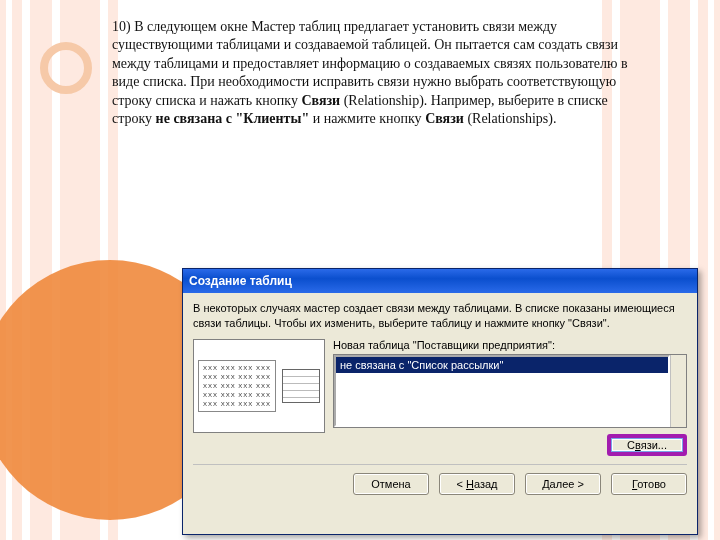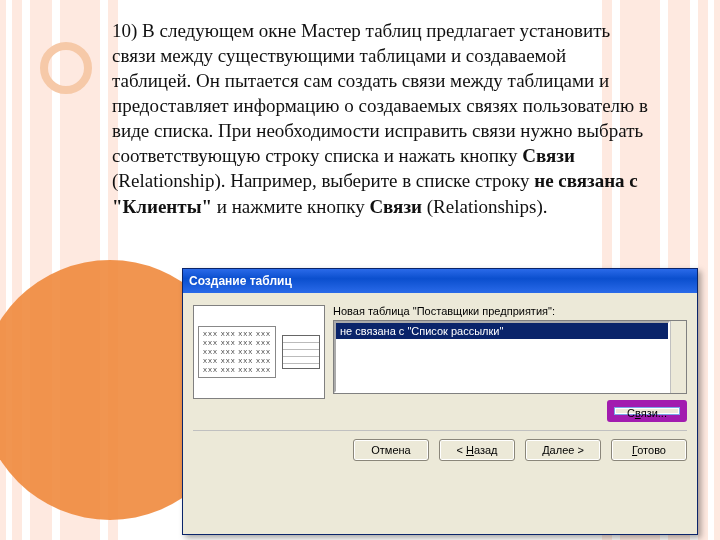--- a/index.html
+++ b/index.html
@@ -10,21 +10,21 @@
   
   .stripes { position:absolute; inset:0; z-index:0; pointer-events:none; }
   .stripe { position:absolute; top:0; bottom:0; background:#fdd7c7; opacity:.55; }
   .s1{left:0;width:6px}.s2{left:12px;width:10px}.s3{left:30px;width:22px}.s4{left:60px;width:40px}.s5{left:108px;width:10px}
   .sR1{right:0;width:6px}.sR2{right:12px;width:10px}.sR3{right:30px;width:22px}.sR4{right:60px;width:40px}.sR5{right:108px;width:10px}
   .circle-big{position:absolute;left:-20px;top:260px;width:260px;height:260px;border-radius:50%;background:#ef8a3d;opacity:.9;z-index:1}
   .circle-ring{position:absolute;left:40px;top:42px;width:52px;height:52px;border:8px solid #f6c9a8;border-radius:50%;z-index:1}
   .content{
     position:relative; z-index:2; padding:18px 72px 0 112px;
     font-family: Georgia, "Times New Roman", serif;
-    font-size:19px; line-height:1.32; color:#111;
+    font-size:14px; line-height:1.32; color:#111;
   }
   .content b{font-weight:bold}
   .dialog{
     position:absolute; left:182px; top:268px; width:516px; height:267px;
     background:#ece9d8; border:1px solid #0a246a; z-index:3;
     box-shadow:3px 3px 6px rgba(0,0,0,.35);
     font-size:11px; color:#000;
   }
   .titlebar{
     height:24px;
@@ -57,21 +57,21 @@
     background:#0a246a; color:#fff; padding:2px 4px; font-size:11px;
   }
   .btnrow{display:flex; justify-content:flex-end; gap:0; margin-top:6px}
   .btnrow.bottom{border-top:1px solid #c0c0c0;padding-top:8px;margin-top:8px;justify-content:flex-end;gap:10px}
   .winbtn{
     min-width:76px; height:22px; font-size:11px; font-family:Tahoma,sans-serif;
     background:#ece9d8; border:1px solid #8a867a;
     border-radius:3px; box-shadow:inset 0 0 0 1px #fff;
     cursor:pointer; padding:0 8px;
   }
-  .winbtn.default{border:7px solid #a21caf; box-shadow:0 0 0 1px #7aa5e7 inset,inset 0 0 0 2px #fff}
+  .winbtn.default{border:4px solid #a21caf; box-shadow:0 0 0 1px #7aa5e7 inset,inset 0 0 0 2px #fff}
   .winbtn u{text-decoration:underline}
   .btn-links{min-width:80px}
   .scroll-stub{width:16px;background:#ece9d8;border-left:1px solid #c0c0c0}
   .listwrap{display:flex;flex:1;border:1px solid #808080}
   .listinner{flex:1}
 </style>
 </head>
 <body>
 
 <div class="slide">
@@ -92,20 +92,21 @@
 
   <div class="content">
     <span>10) В следующем окне Мастер таблиц предлагает установить связи между существующими таблицами и создаваемой таблицей. Он пытается сам создать связи между таблицами и предоставляет информацию о создаваемых связях пользователю в виде списка. При необходимости исправить связи нужно выбрать соответствующую строку списка и нажать кнопку </span><b>Связи</b><span> (Relationship). Например, выберите в списке строку </span><b>не связана с "Клиенты"</b><span> и нажмите кнопку </span><b>Связи</b><span> (Relationships).</span>
   </div>
 
   <div class="dialog">
     <div class="titlebar">
       <span>Создание таблиц</span>
     </div>
     <div class="dlg-body">
+      <div class="para">В некоторых случаях мастер создает связи между таблицами. В списке показаны имеющиеся связи таблицы. Чтобы их изменить, выберите таблицу и нажмите кнопку "Связи".</div>
 
       <div class="midrow">
         <div class="illus">
           <div class="mini-table">
             <div class="mini-row">XXX  XXX  XXX  XXX</div>
             <div class="mini-row">XXX  XXX  XXX  XXX</div>
             <div class="mini-row">XXX  XXX  XXX  XXX</div>
             <div class="mini-row">XXX  XXX  XXX  XXX</div>
             <div class="mini-row">XXX  XXX  XXX  XXX</div>
           </div>

